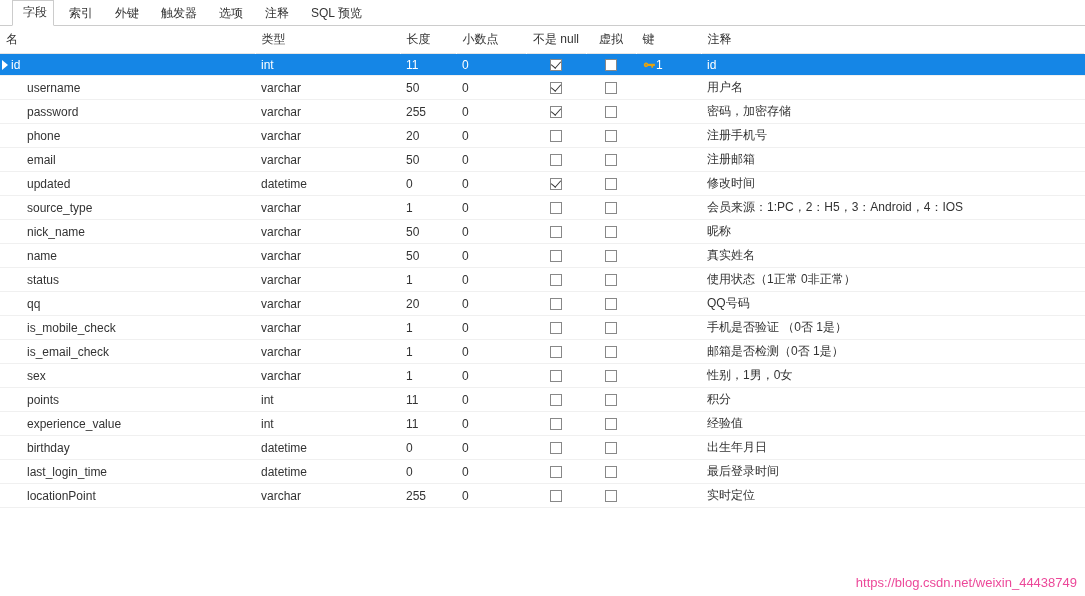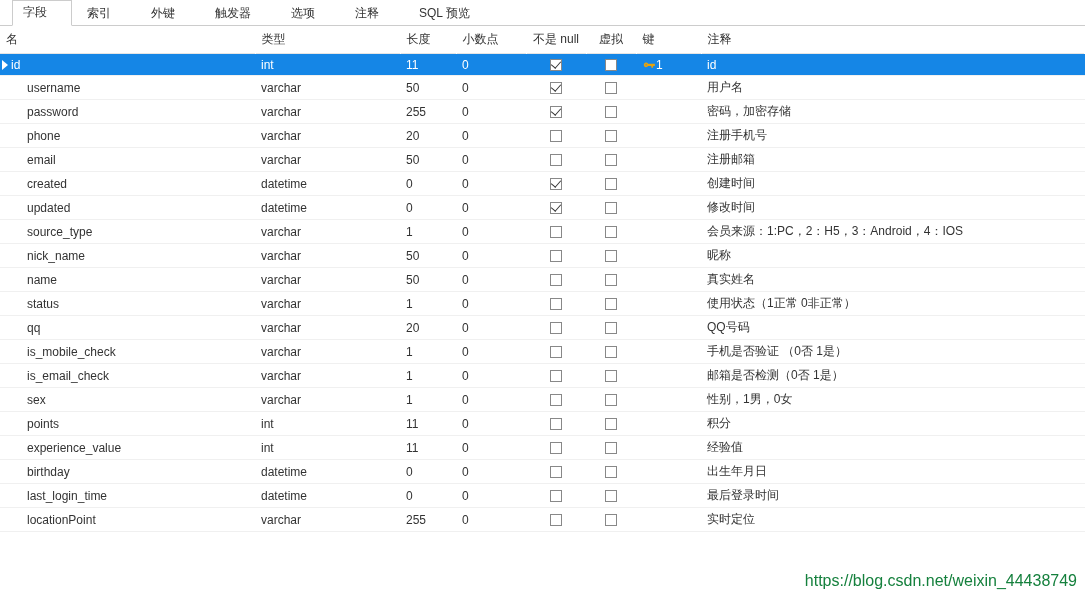--- a/index.html
+++ b/index.html
@@ -15,21 +15,21 @@
   }
   .tabs {
     display: flex;
     align-items: flex-end;
     border-bottom: 1px solid #ccc;
     padding: 4px 12px 0 12px;
     height: 26px;
     gap: 4px;
   }
   .tab {
-    padding: 3px 24px 4px 10px;
+    padding: 3px 6px 4px 10px;
     cursor: pointer;
     color: #333;
     border: 1px solid transparent;
     border-bottom: none;
     position: relative;
     top: 1px;
   }
   .tab.active {
     border-color: #ccc;
     background: #fff;
@@ -101,22 +101,22 @@
     width: 12px; height: 12px;
     position: relative;
     vertical-align: middle;
     margin-right: 2px;
   }
   .key-icon svg { width: 14px; height: 14px; }
   .watermark {
     position: absolute;
     right: 8px;
     bottom: 6px;
-    color: #15803d;
-    font-size: 16px;
+    color: #ec4899;
+    font-size: 13px;
     font-family: Arial, sans-serif;
   }
 </style>
 </head>
 <body>
 
 <div class="tabs" id="tabs-bar">
     <div class="tab active">字段</div>
     <div class="tab">索引</div>
     <div class="tab">外键</div>
@@ -197,30 +197,20 @@
           <td>email</td>
           <td>varchar</td>
           <td>50</td>
           <td>0</td>
           <td class="ctr"><span class="chk"></span></td>
           <td class="ctr"><span class="chk"></span></td>
           <td></td>
           <td>注册邮箱</td>
         </tr>
         <tr>
-          <td>created</td>
-          <td>datetime</td>
-          <td>0</td>
-          <td>0</td>
-          <td class="ctr"><span class="chk checked"></span></td>
-          <td class="ctr"><span class="chk"></span></td>
-          <td></td>
-          <td>创建时间</td>
-        </tr>
-        <tr>
           <td>updated</td>
           <td>datetime</td>
           <td>0</td>
           <td>0</td>
           <td class="ctr"><span class="chk checked"></span></td>
           <td class="ctr"><span class="chk"></span></td>
           <td></td>
           <td>修改时间</td>
         </tr>
         <tr>

